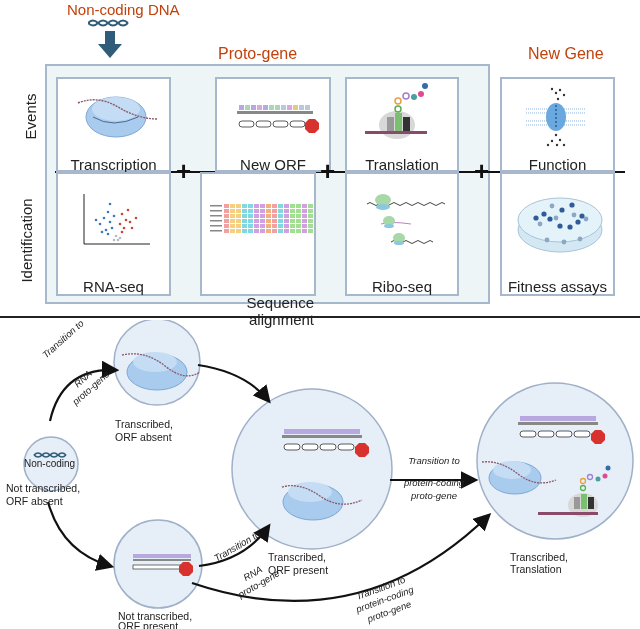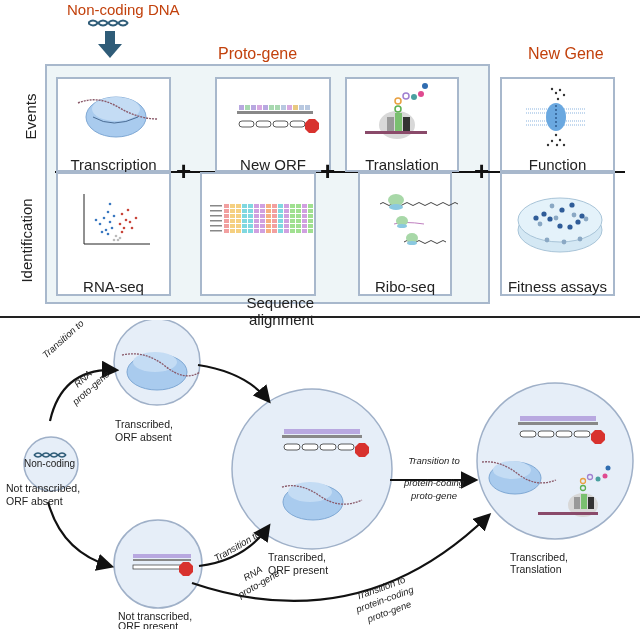--- a/index.html
+++ b/index.html
@@ -164,21 +164,21 @@
     <circle cx="33" cy="26" r="3" fill="none" stroke="#5ab050" stroke-width="1.5"></circle>
     <circle cx="33" cy="18" r="3" fill="none" stroke="#e8a040" stroke-width="1.5"></circle>
     <circle cx="41" cy="13" r="3" fill="none" stroke="#a080d0" stroke-width="1.5"></circle>
     <circle cx="49" cy="14" r="3" fill="#4aa0a0"></circle>
     <circle cx="56" cy="11" r="3" fill="#e04a90"></circle>
     <circle cx="60" cy="3" r="3" fill="#2f6cb0"></circle>
     <rect x="0" y="48" width="62" height="3" fill="#8a4a6a"></rect>
   </svg>
   <div class="card-label" style="top:77px;">Translation</div>
 </div>
-<div class="card" style="left:345px;top:172px;width:94px;height:124px;margin-left:13px;">
+<div class="card" style="left:345px;top:172px;width:114px;height:124px;">
   <svg class="abs" style="left:20px;top:20px" width="80" height="60" viewBox="0 0 80 60">
     <path d="M0 10 q3 -3 6 0 t6 0 t6 0 t6 0 t6 0 t6 0 t6 0 t6 0 t6 0 t6 0 t6 0 t6 0 t6 0" stroke="#444" stroke-width="1" fill="none"></path>
     <ellipse cx="16" cy="6" rx="8" ry="6" fill="#a8d8a8"></ellipse>
       <ellipse cx="16" cy="13" rx="7" ry="3" fill="#8ac8e0"></ellipse>
     <path d="M14 30 q10 -3 30 0" stroke="#c080c0" stroke-width="1" fill="none"></path>
     <ellipse cx="22" cy="27" rx="6" ry="5" fill="#a8d8a8"></ellipse>
       <ellipse cx="22" cy="32" rx="5" ry="2" fill="#8ac8e0"></ellipse>
     <path d="M24 48 q3 -3 6 0 t6 0 t6 0 t6 0 t6 0 t6 0 t6 0" stroke="#444" stroke-width="1" fill="none"></path>
     <ellipse cx="32" cy="44" rx="6" ry="5" fill="#a8d8a8"></ellipse>
       <ellipse cx="32" cy="49" rx="5" ry="2" fill="#8ac8e0"></ellipse>

